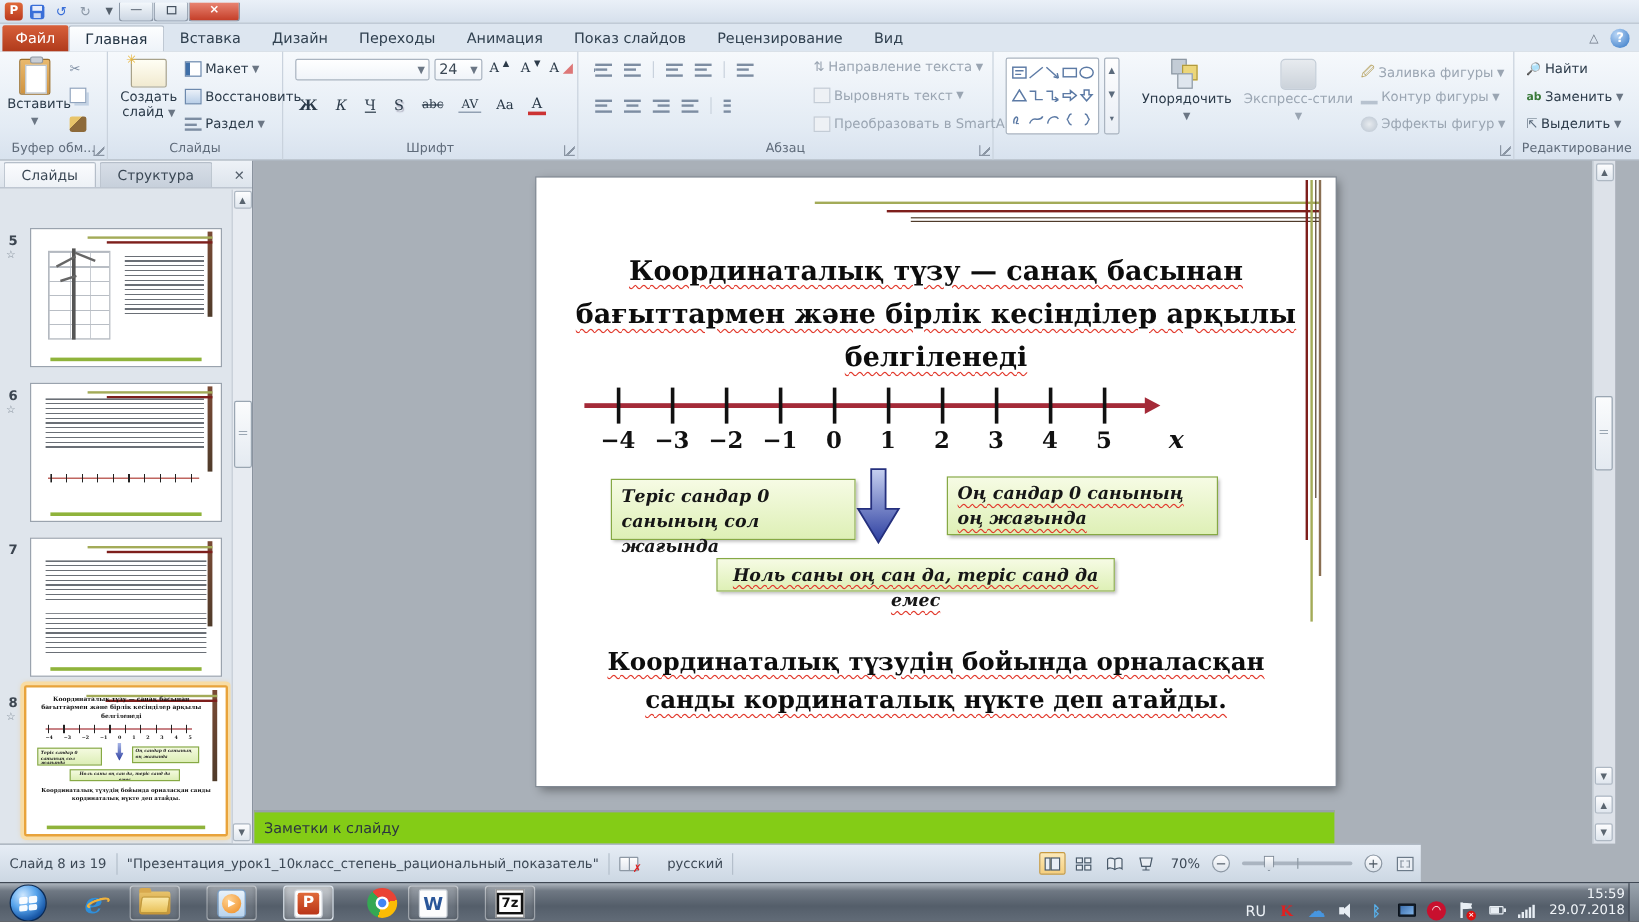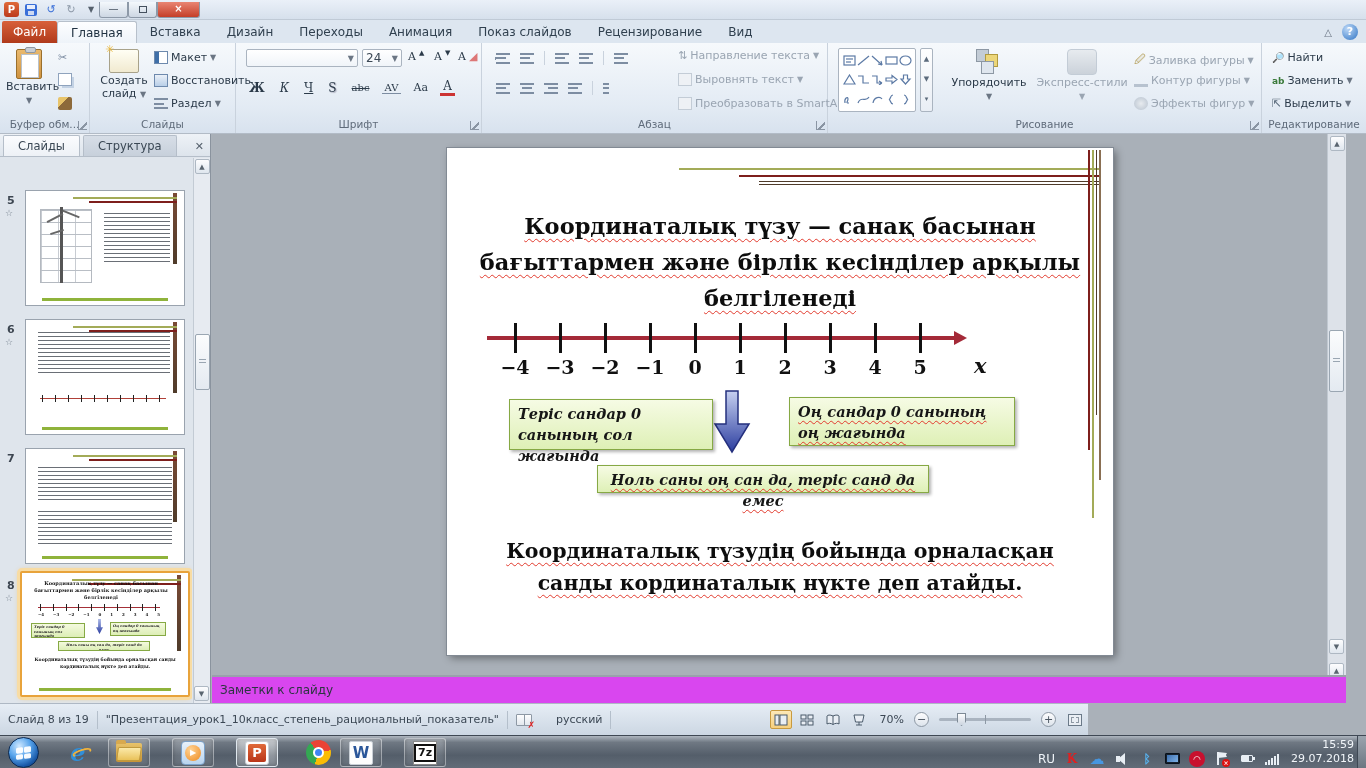--- a/index.html
+++ b/index.html
@@ -133,25 +133,25 @@
     box-shadow:2px 2px 3px rgba(0,0,0,.3); font-family:"DejaVu Serif",serif; font-style:italic; font-weight:bold;
     font-size:14.5px; line-height:1.45; color:#161616; padding:3px 8px; }
   .sbody{ position:absolute; left:30px; top:388px; width:606px; font-family:"DejaVu Serif",serif; font-weight:bold;
     font-size:20.5px; line-height:1.55; text-align:center; color:#0d0d0d; }
   .sfooter{ position:absolute; left:8px; top:481px; width:650px; height:17px; border-radius:9px;
     background:linear-gradient(#b9d562,#86a52c); border:1px solid #64801f; text-align:center;
     font-size:10.5px; line-height:15px; color:#f3f7e6; }
   .vscroll{ position:absolute; right:0; top:0; width:19px; height:569px; background:#dde2e9; border-left:1px solid #c0c8d1; }
 
   
-  .notes{ position:absolute; left:212px; top:675px; width:1134px; height:28px; background:#d946ef; border-top:2px solid #99a1ab; }
+  .notes{ position:absolute; left:212px; top:675px; width:900px; height:28px; background:#84cc16; border-top:2px solid #99a1ab; }
   .notes-text{ position:absolute; left:8px; top:6px; font-size:12px; color:#2b3540; }
 
   
-  .statusbar{ position:absolute; left:0; top:703px; width:1088px; height:32px;
+  .statusbar{ position:absolute; left:0; top:703px; width:1184px; height:32px;
     background:linear-gradient(#e6edf5,#ccd7e3); border-top:1px solid #aeb8c4; font-size:11px; color:#3b4754;
     display:flex; align-items:center; }
   .ssep{ width:1px; height:18px; background:#b4bfcb; margin:0 8px; }
   .spellico{ position:relative; width:16px; height:12px; background:linear-gradient(#fdfdfe,#e3e8ee);
     border:1px solid #8d98a4; border-radius:1px; }
   .spellico::before{ content:""; position:absolute; left:7px; top:0; bottom:0; width:1px; background:#8d98a4; }
   .spellico::after{ content:"✗"; position:absolute; right:-4px; bottom:-5px; color:#d22; font-size:9px; font-weight:bold; }
   .viewbtn{ width:22px; height:19px; border:1px solid transparent; border-radius:2px; display:flex; align-items:center; justify-content:center; }
   .viewbtn.active{ border-color:#c89a3f; background:linear-gradient(#fde9b8,#f6cf7d); }
   .viewbtn svg{ stroke:#4a5a6a; fill:#e9eef4; stroke-width:1; }
@@ -425,21 +425,20 @@
       <div class="smallrow dis" style="left:306px;top:31px">
         <span class="mini-ico" style="border-bottom:3px solid #b7c2cf"></span>
         <span>Контур фигуры</span>
           <span style="font-size:8px">▼</span>
         </div>
       <div class="smallrow dis" style="left:306px;top:54px">
         <span class="mini-ico" style="border-radius:50%;background:radial-gradient(#e7ebef,#b7c2cf)"></span>
         <span>Эффекты фигур</span>
           <span style="font-size:8px">▼</span>
         </div>
-      <div class="glabel">Рисование</div>
       <div class="launcher"></div>
     </div>
 
     <div class="rgroup" style="left:1262px;width:104px;border-right:none">
       <div class="smallrow" style="left:10px;top:8px">
         <span style="color:#4a6a9c;font-weight:bold;font-size:10px">🔎</span>
           <span>Найти</span>
         </div>
       <div class="smallrow" style="left:10px;top:31px">
         <span style="color:#3a7a3a;font-size:9px;font-weight:bold">ab</span>

